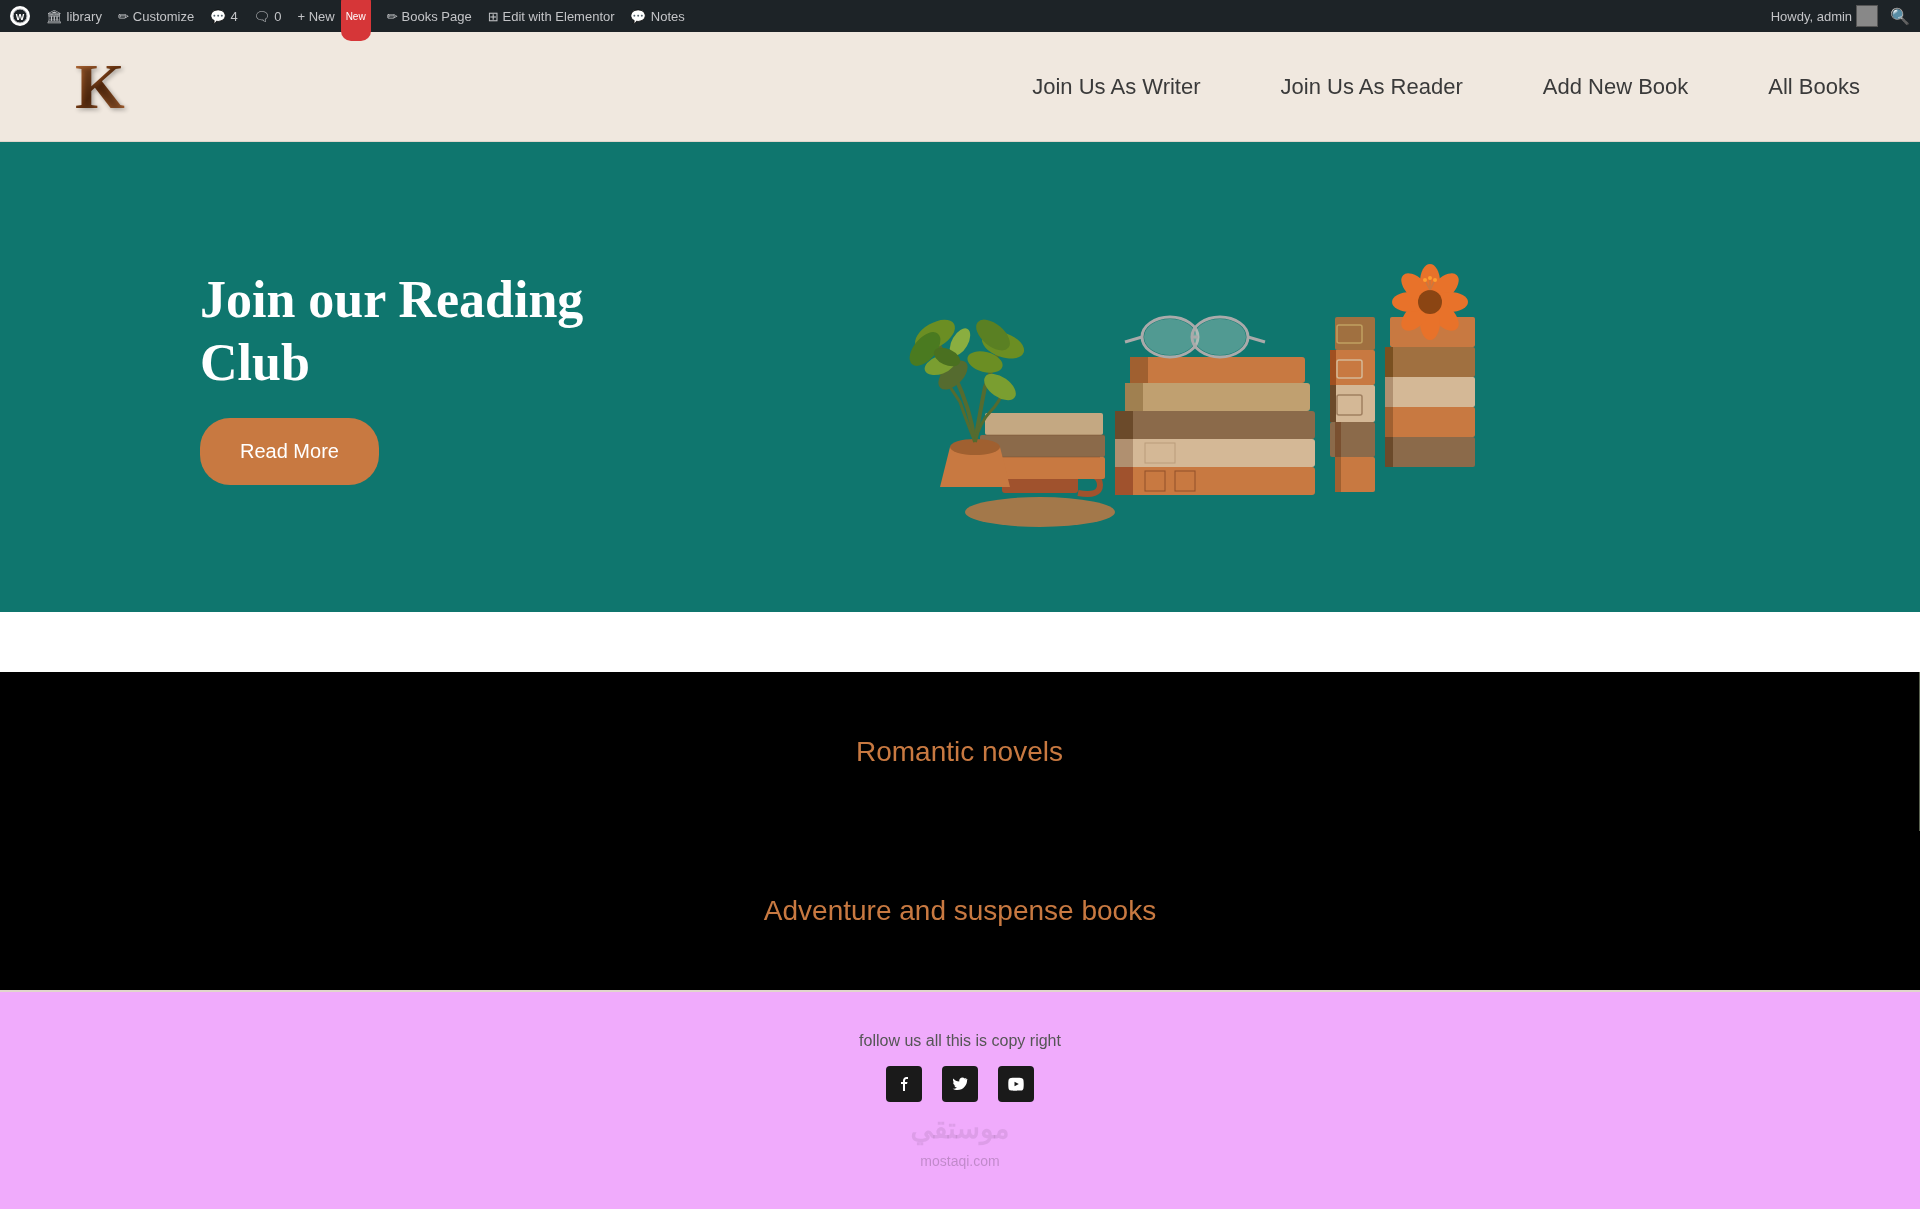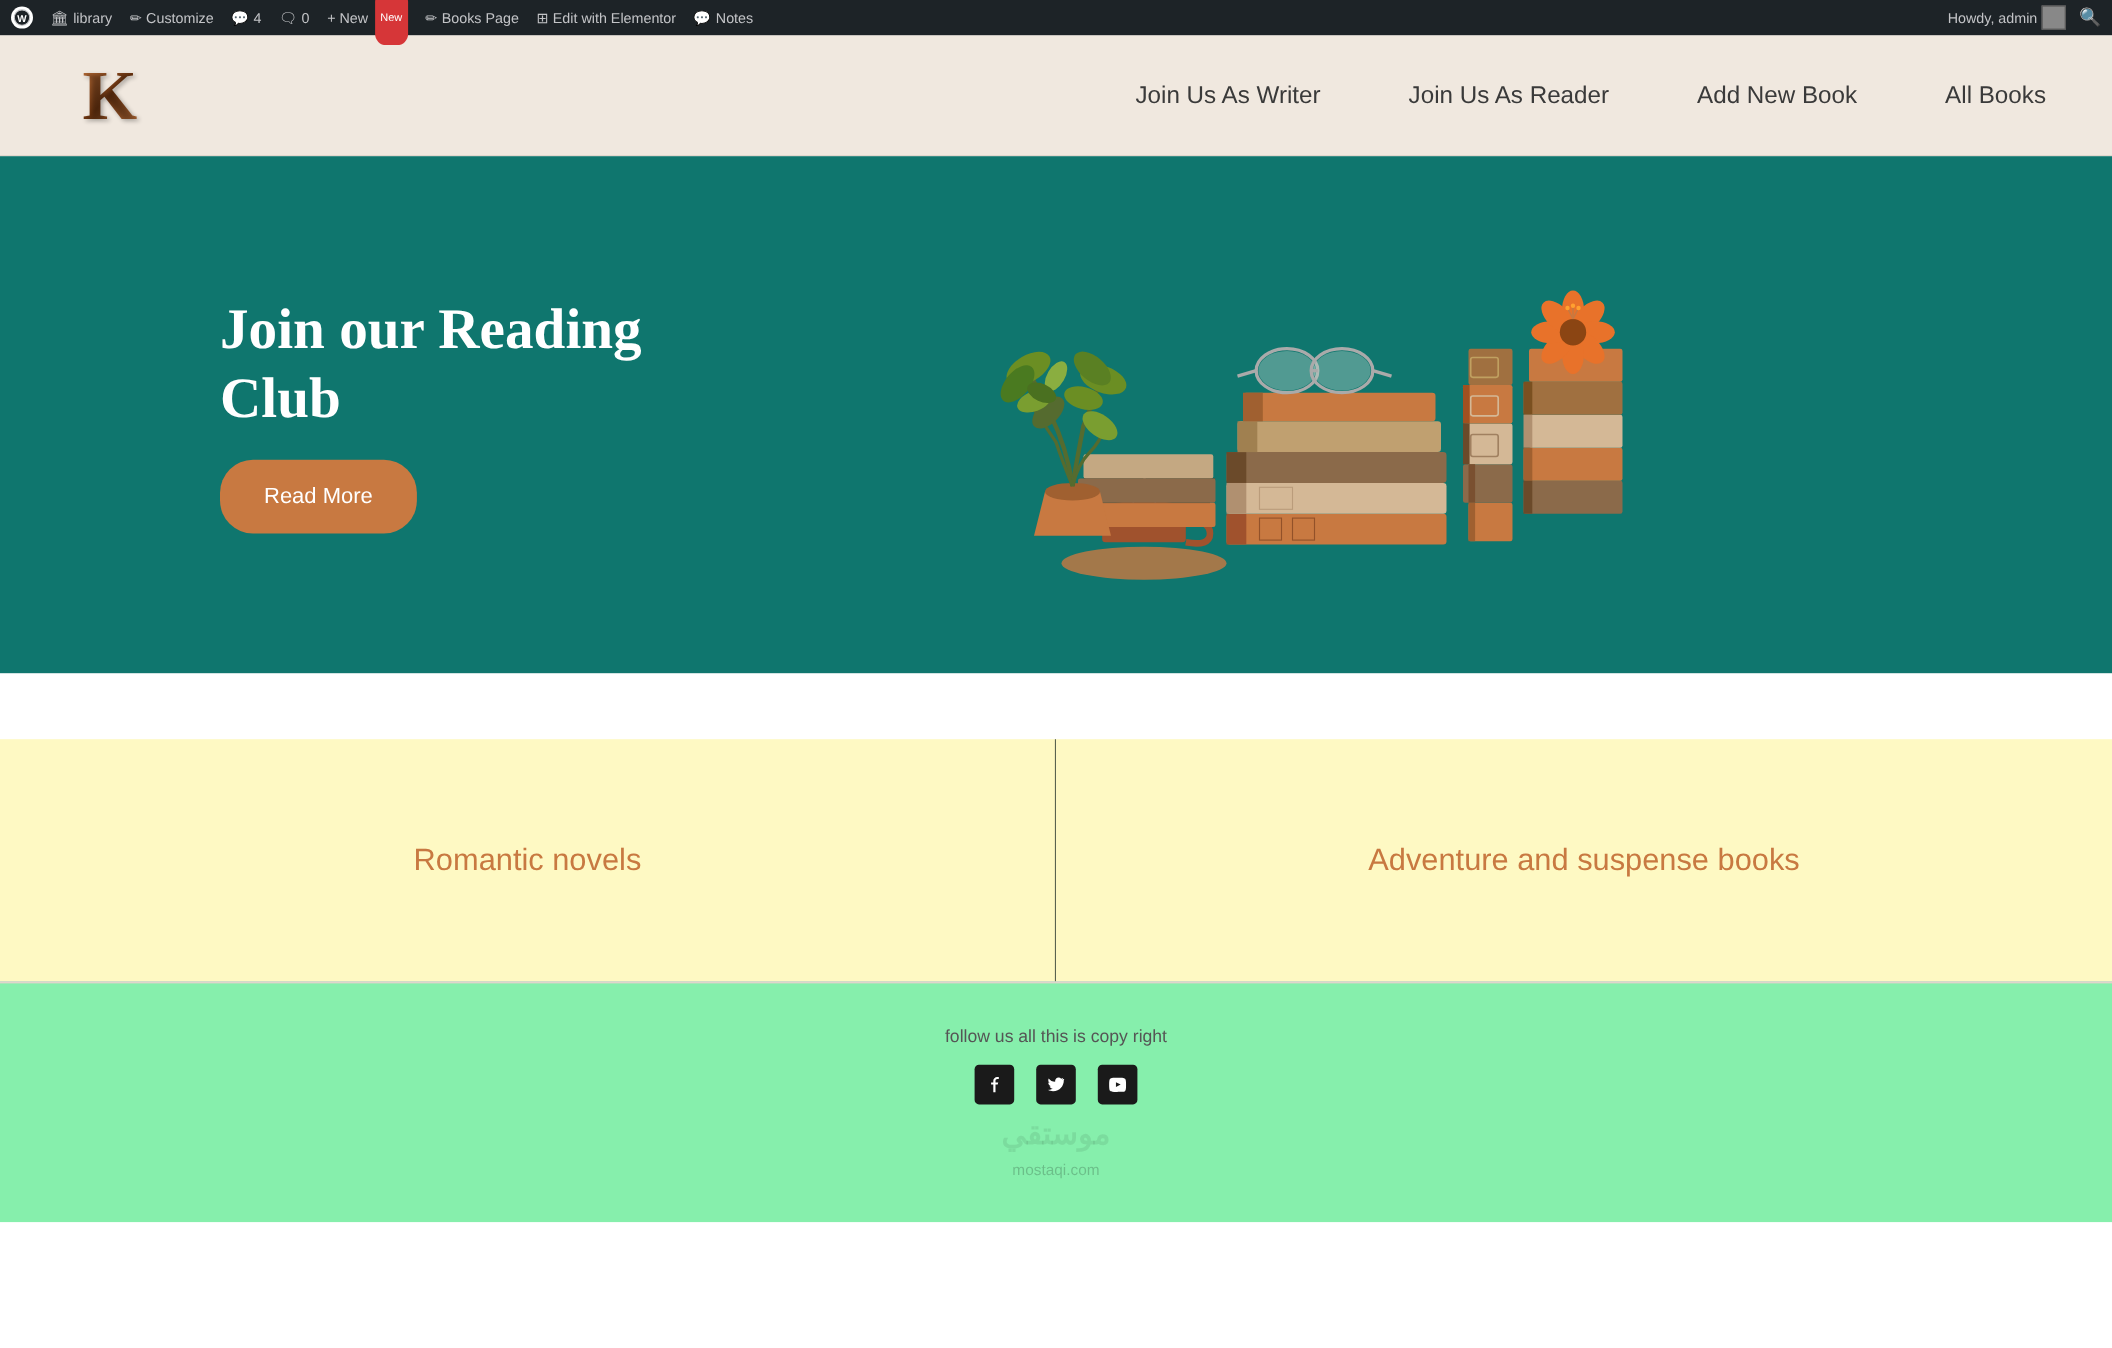--- a/index.html
+++ b/index.html
@@ -138,23 +138,23 @@
     }
     .section-title {
       text-align: center;
       font-size: 40px;
       color: #c87941;
       font-weight: 400;
       margin-bottom: 40px;
       font-family: Georgia, serif;
     }
     .books-grid {
-      background: #fef9c3;
+      background: #000000;
       display: grid;
-      grid-template-columns: 1fr 1fr;
+      grid-template-columns: 1fr;
       min-height: 220px;
     }
     .book-type-cell {
       display: flex;
       align-items: center;
       justify-content: center;
       padding: 60px 40px;
       border-right: 1px solid #5a6350;
       cursor: pointer;
     }
@@ -162,21 +162,21 @@
     .book-type-label {
       font-size: 28px;
       color: #c87941;
       text-align: center;
       line-height: 1.4;
       font-weight: 500;
     }
 
     
     #footer {
-      background: #86efac;
+      background: #f0abfc;
       padding: 40px 20px;
       text-align: center;
       border-top: 2px solid #e0d5cb;
     }
     .footer-text {
       font-size: 16px;
       color: #555;
       margin-bottom: 16px;
     }
     .social-icons {

